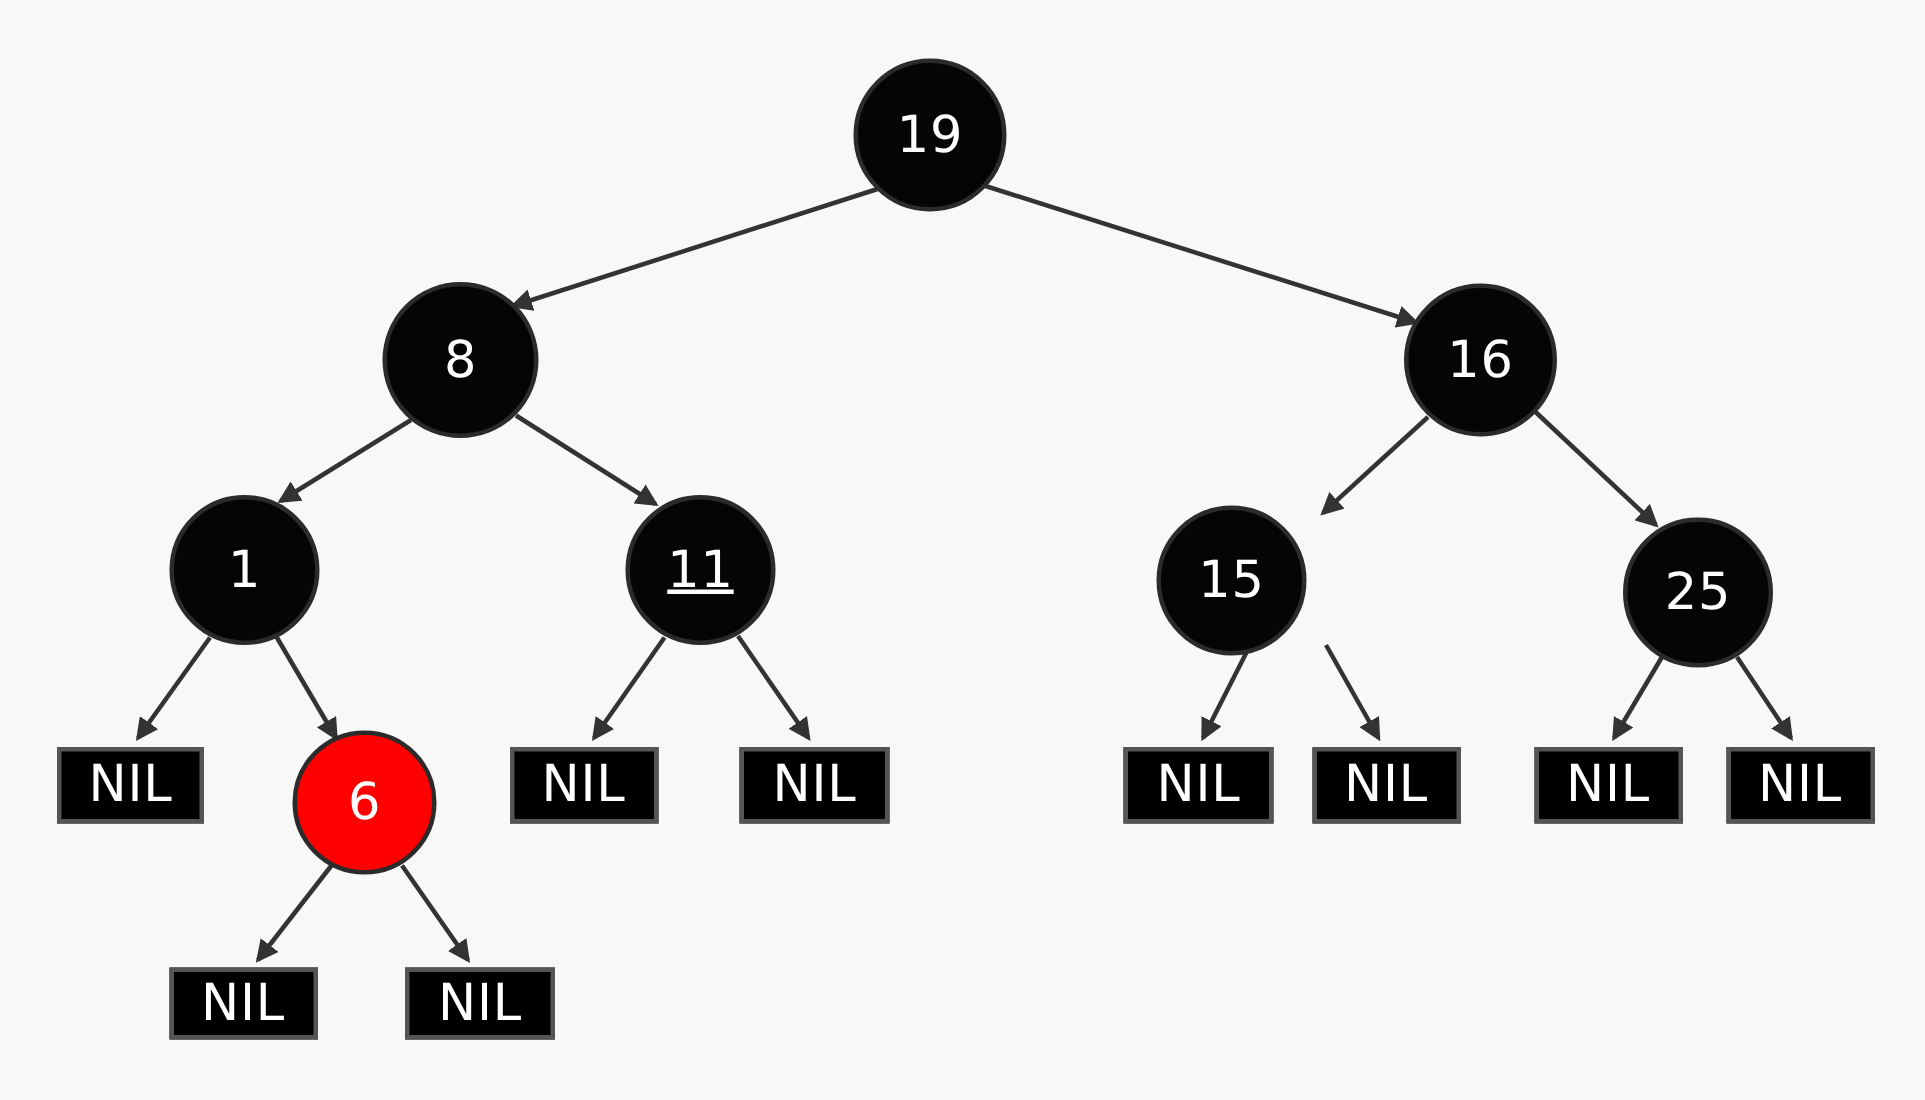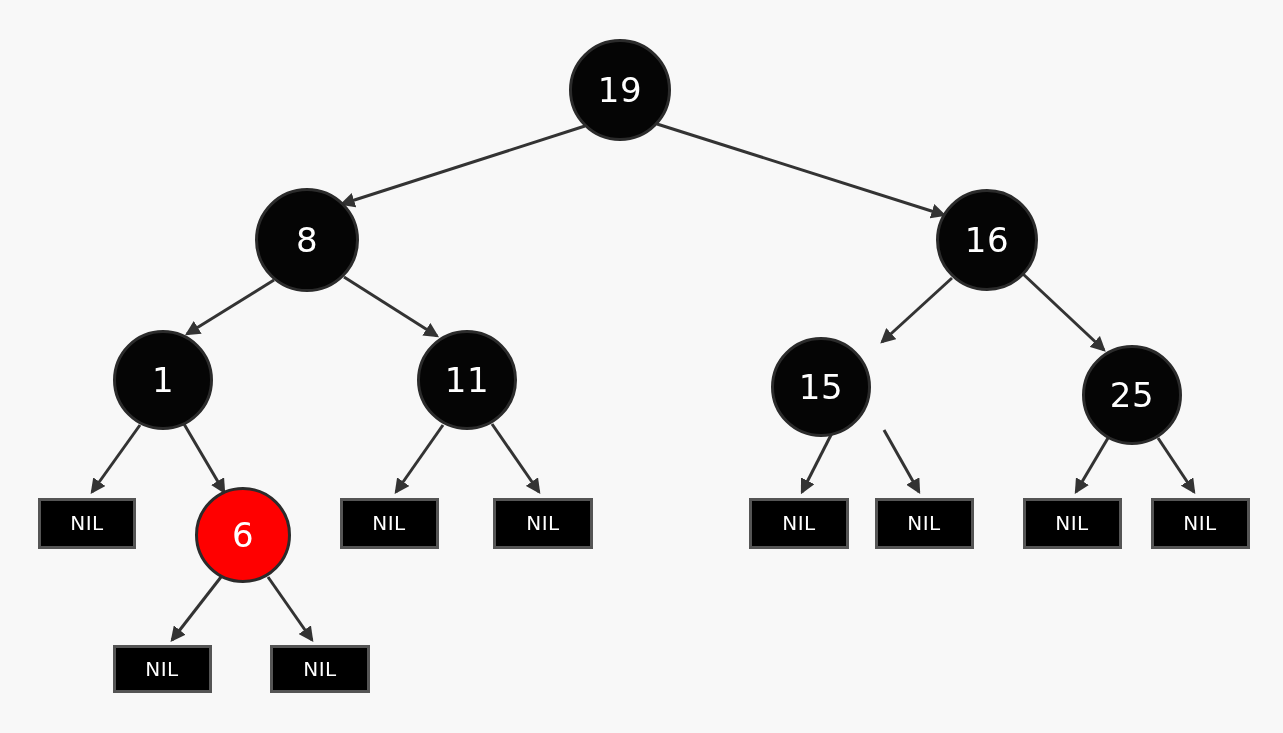--- a/index.html
+++ b/index.html
@@ -42,21 +42,21 @@
   }
   .node-circle.black {
     background: #050505;
   }
   .node-circle.red {
     background: #ff0000;
   }
   .node-nil {
     background: #000000;
     border: 3px solid #555555;
-    font-size: 20px;
+    font-size: 34px;
     letter-spacing: 0.5px;
   }
   .node-label {
     line-height: 1;
     pointer-events: none;
   }
 </style>
 </head>
 <body>
 
@@ -92,21 +92,21 @@
       </div>
       <div class="node node-circle black" style="left: 255px; top: 188px; width: 104px; height: 104px;">
         <span class="node-label">8</span>
       </div>
       <div class="node node-circle black" style="left: 936px; top: 189px; width: 102px; height: 102px;">
         <span class="node-label">16</span>
       </div>
       <div class="node node-circle black" style="left: 113px; top: 330px; width: 100px; height: 100px;">
         <span class="node-label">1</span>
       </div>
-      <div class="node node-circle black" style="left: 417px; top: 330px; width: 100px; height: 100px;">
+      <div class="node node-circle black" style="left: 417px; top: 330px; width: 100px; height: 100px; text-decoration: underline;">
         <span class="node-label">11</span>
       </div>
       <div class="node node-circle black" style="left: 771px; top: 337px; width: 100px; height: 100px;">
         <span class="node-label">15</span>
       </div>
       <div class="node node-circle black" style="left: 1082px; top: 345px; width: 100px; height: 100px; justify-content: center;">
         <span class="node-label">25</span>
       </div>
       <div class="node node-circle red" style="left: 195px; top: 487px; width: 96px; height: 96px;">
         <span class="node-label">6</span>

